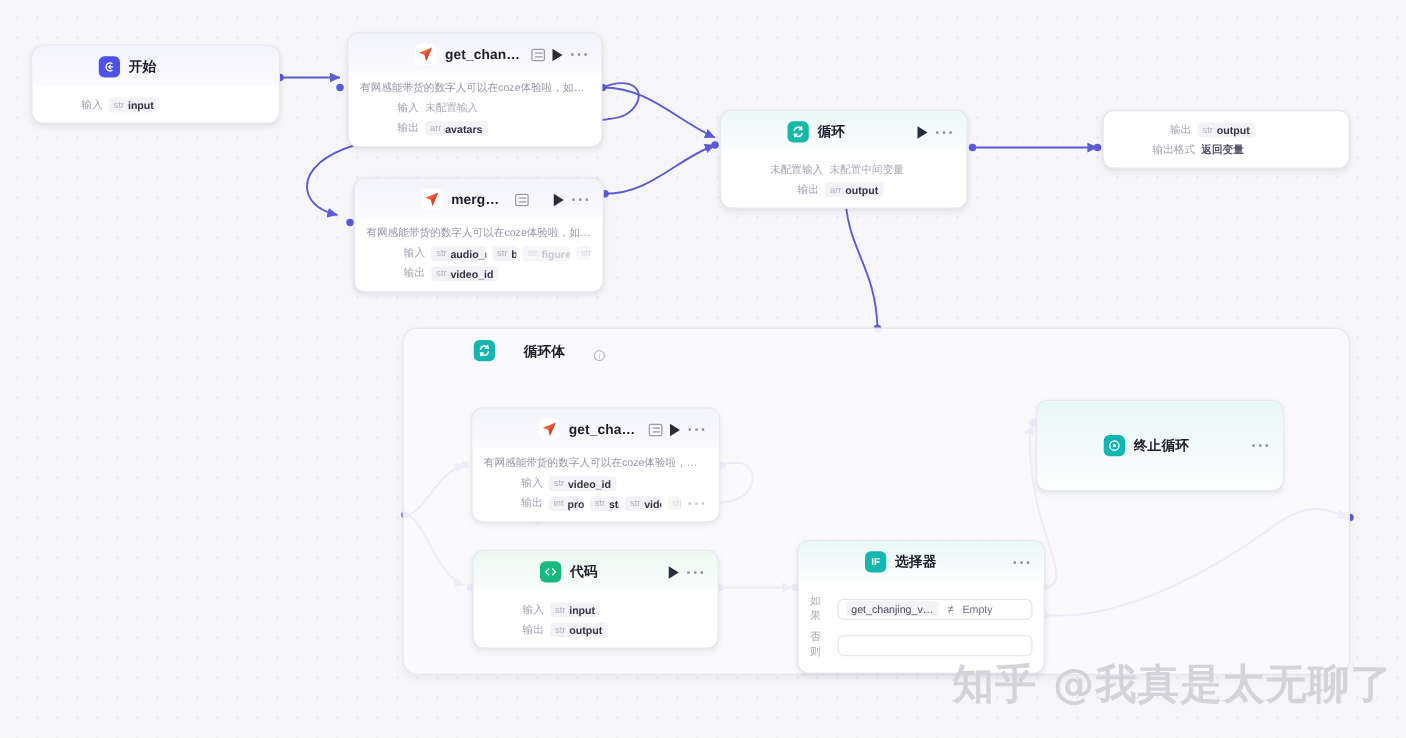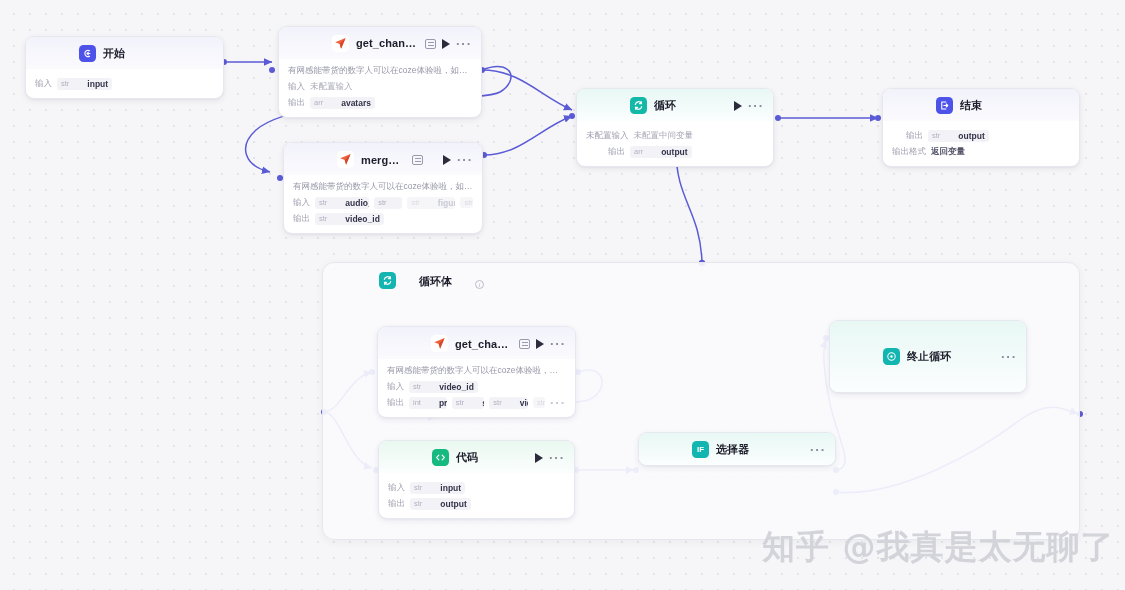--- a/index.html
+++ b/index.html
@@ -69,24 +69,24 @@
   }
   .play { width:0;height:0;border-left:8px solid #2b2b3c;border-top:5px solid transparent;border-bottom:5px solid transparent; }
   .dots { font-size: 13px; color:#8a8a9e; letter-spacing:1px; line-height:8px; font-weight:bold;}
   .node-body { padding: 5px 9px 8px 9px; }
   .desc {
     font-size: 8.5px; color: #9797a8; line-height: 12px;
     white-space: nowrap; overflow: hidden; text-overflow: ellipsis;
     margin-bottom: 4px;
   }
   .row { display: flex; align-items: center; gap: 5px; margin-top: 3px; min-height: 13px; }
-  .row-label { font-size: 8.5px; color: #a0a0b0; flex: 0 0 auto; white-space: nowrap;}
+  .row-label { font-size: 8.5px; color: #a0a0b0; flex: 0 0 auto; white-space: nowrap; margin-left: 30px;}
   .row-plain { font-size: 8.5px; color: #a8a8b6; white-space: nowrap; }
   .tag {
-    display: inline-flex; align-items: center; gap: 18px;
+    display: inline-flex; align-items: center; gap: 3px;
     background: #f3f3f7; border-radius: 3px;
     padding: 1px 4px; font-size: 8.5px; color: #33334a; font-weight: bold;
     white-space: nowrap; max-width: 100px; overflow: hidden;
   }
   .tag .ty { color: #b0b0c2; font-weight: normal; font-size: 7.5px; }
   .tag.faded { color: #c9c9d6; background:#f6f6f9; }
   .tag.faded .ty { color:#dadae4; }
   
   #loop-body {
     position: absolute;
@@ -332,30 +332,20 @@
         <span class="row-label">输出</span>
         <span class="tag">
           <span class="ty">arr</span>
           <span>output</span>
         </span>
       </div>
     </div>
   </div>
 
   <div class="node" style="left:882px; top:88px; width:198px;">
-    <div class="node-hd">
-      <span class="ico blue">
-        <svg width="11" height="11" viewBox="0 0 16 16" fill="none" stroke="#fff" stroke-width="1.6" stroke-linecap="round" stroke-linejoin="round">
-          <path d="M10 3 L4 3 L4 13 L10 13"></path>
-          <path d="M7 8 L12.5 8"></path>
-          <path d="M10.5 5.8 L12.8 8 L10.5 10.2"></path>
-        </svg>
-      </span>
-      <span class="node-title">结束</span>
-    </div>
     <div class="node-body">
       <div class="row" style="padding-left:14px">
         <span class="row-label">输出</span>
         <span class="tag">
           <span class="ty">str</span>
           <span>output</span>
         </span>
       </div>
       <div class="row">
         <span class="row-label">输出格式</span>
@@ -443,20 +433,34 @@
   </div>
 
   <div class="node" style="left:638px; top:432px; width:198px;">
     <div class="node-hd teal">
       <span class="ico cyan" style="font-size:8px;font-weight:bold">IF</span>
       <span class="node-title">选择器</span>
       <span class="hd-actions">
         <span class="dots">···</span>
       </span>
     </div>
+    <div class="node-body" style="padding-bottom:10px">
+      <div class="sel-row">
+        <span class="sel-label">如果</span>
+        <span class="sel-box">
+          <span class="sel-pill">get_chanjing_vid…</span>
+          <span class="sel-op">≠</span>
+          <span class="sel-val">Empty</span>
+        </span>
+      </div>
+      <div class="sel-row">
+        <span class="sel-label">否则</span>
+        <span class="sel-empty"></span>
+      </div>
+    </div>
   </div>
 
   <div class="node" style="left:829px; top:320px; width:198px;">
     <div class="node-hd teal" style="padding:27px 9px;">
       <span class="ico cyan">
         <svg width="11" height="11" viewBox="0 0 16 16" fill="none" stroke="#fff" stroke-width="1.5">
           <circle cx="8" cy="8" r="5.4"></circle>
           <circle cx="8" cy="8" r="1.8" fill="#fff" stroke="none"></circle>
         </svg>
       </span>

